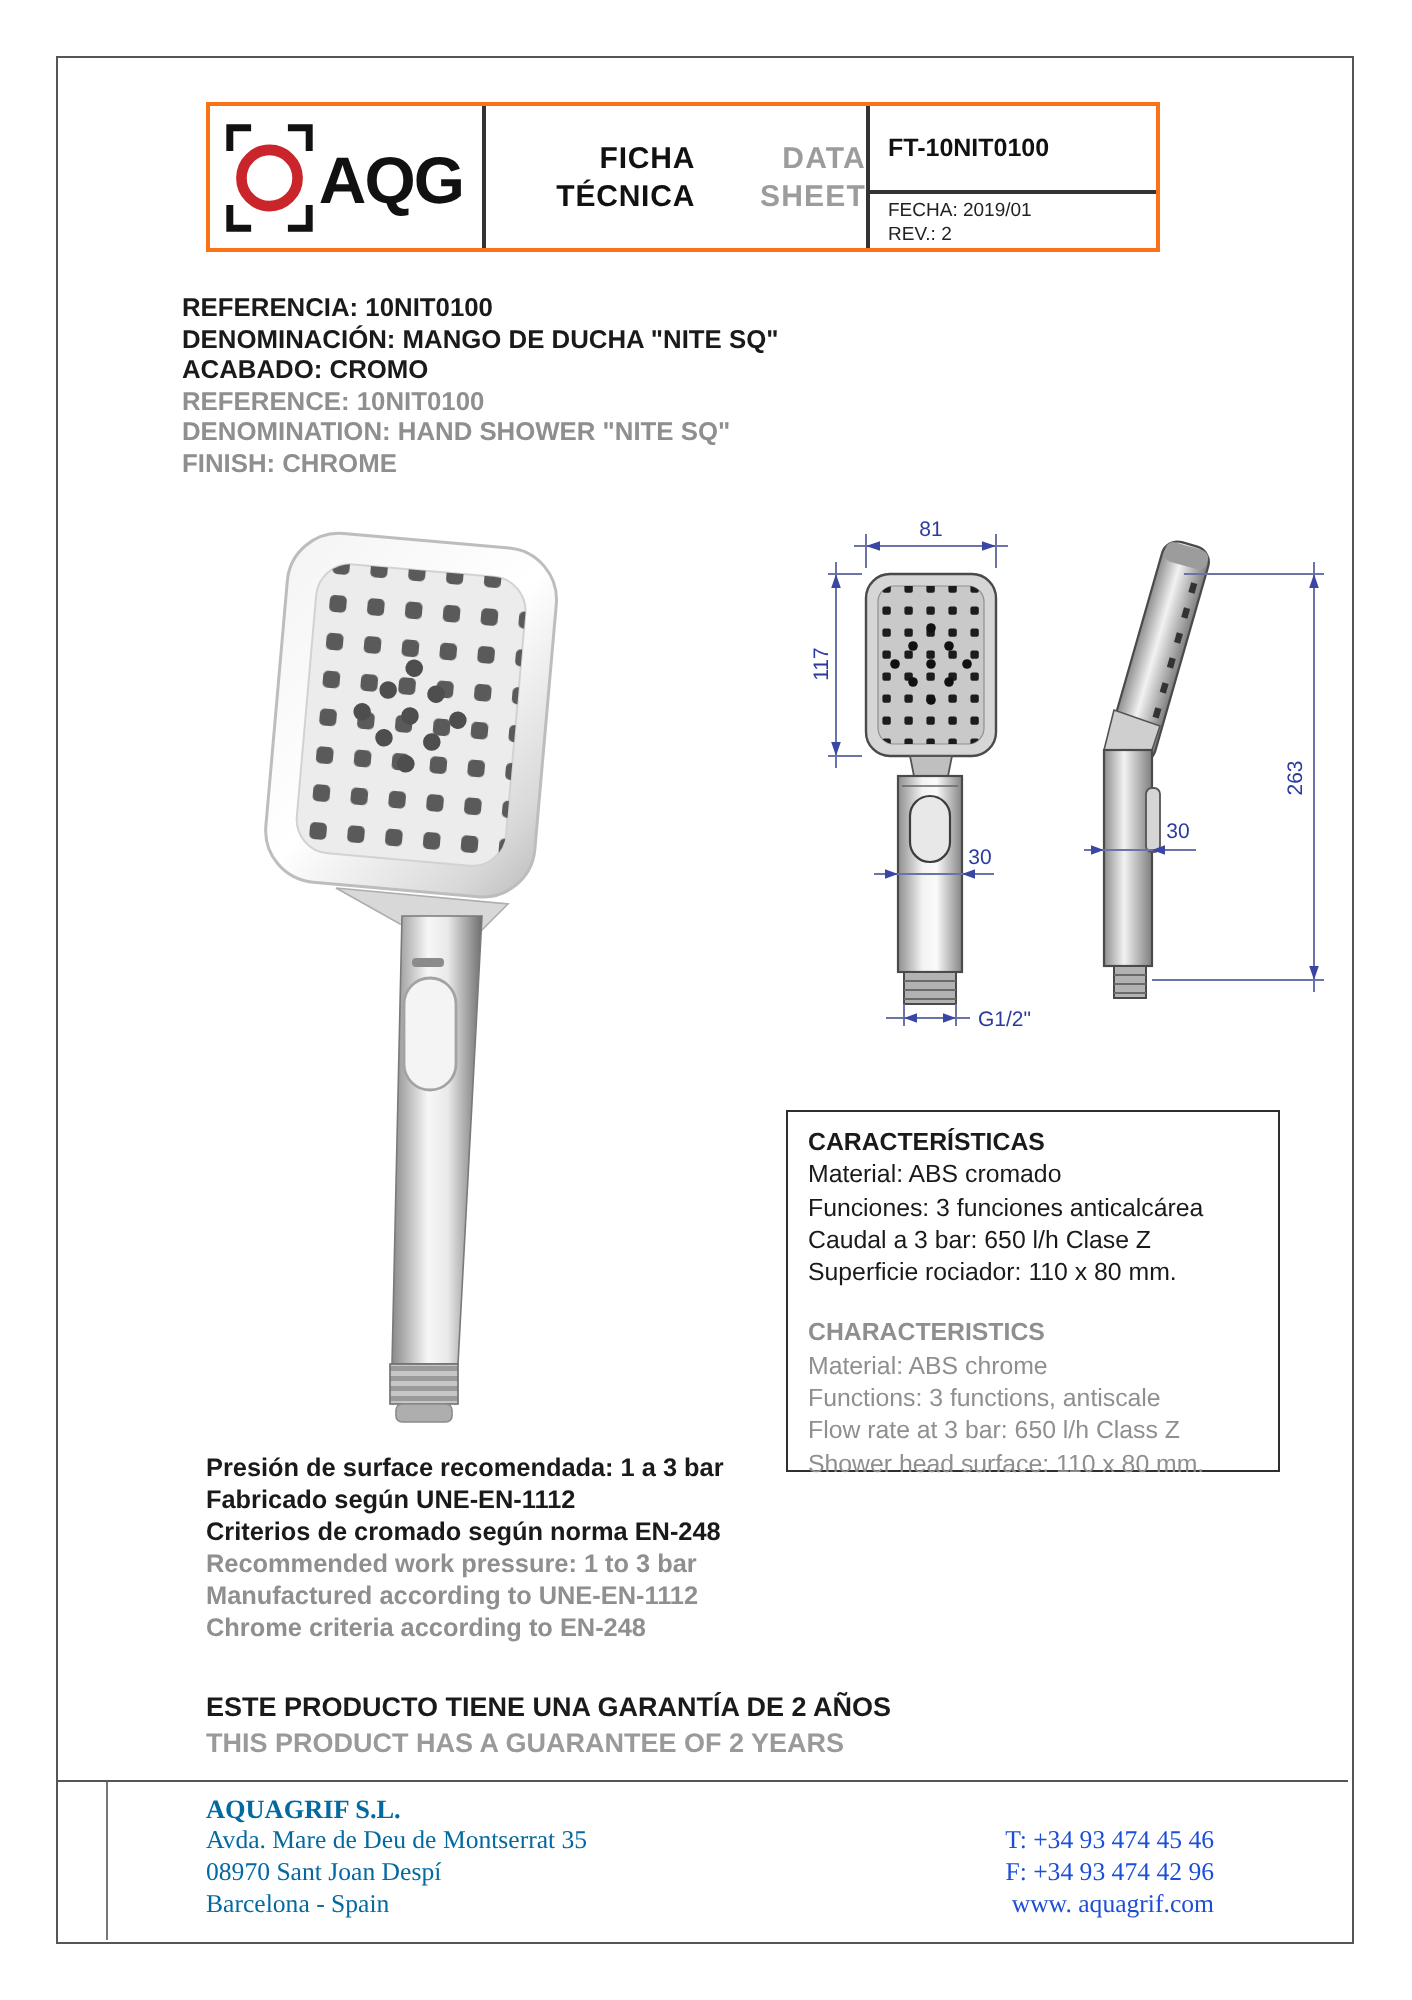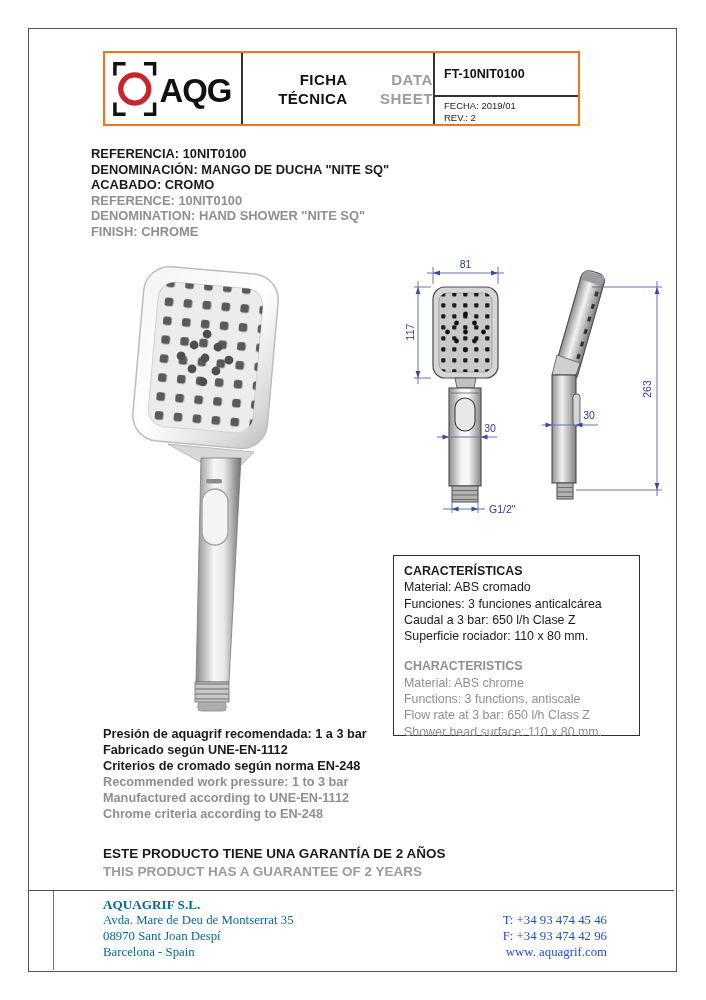--- a/index.html
+++ b/index.html
@@ -261,21 +261,21 @@
     <div>Superficie rociador: 110 x 80 mm.</div>
     <div class="sp"></div>
     <div class="ttl g">CHARACTERISTICS</div>
     <div class="g">Material: ABS chrome</div>
     <div class="g">Functions: 3 functions, antiscale</div>
     <div class="g">Flow rate at 3 bar: 650 l/h Class Z</div>
     <div class="g">Shower head surface: 110 x 80 mm.</div>
   </div>
 
   <div class="abs press">
-    <div><span>Presión de aquagrif recomendada:</span><span class="val"> 1 a 3 bar</span></div>
+    <div><span>Presión de surface recomendada:</span><span class="val"> 1 a 3 bar</span></div>
     <div>Fabricado según UNE-EN-1112</div>
     <div>Criterios de cromado según norma EN-248</div>
     <div class="g"><span>Recommended work pressure:</span><span class="val"> 1 to 3 bar</span></div>
     <div class="g">Manufactured according to UNE-EN-1112</div>
     <div class="g">Chrome criteria according to EN-248</div>
   </div>
 
   <div class="abs warr">
     <div>ESTE PRODUCTO TIENE UNA GARANTÍA DE 2 AÑOS</div>
     <div class="en">THIS PRODUCT HAS A GUARANTEE OF 2 YEARS</div>

